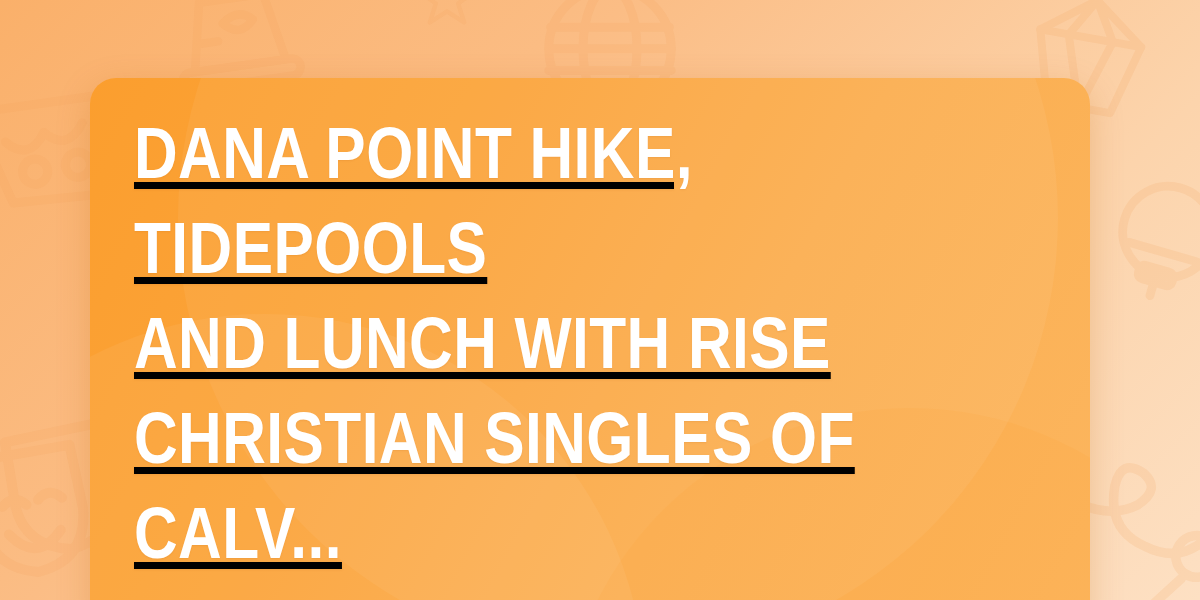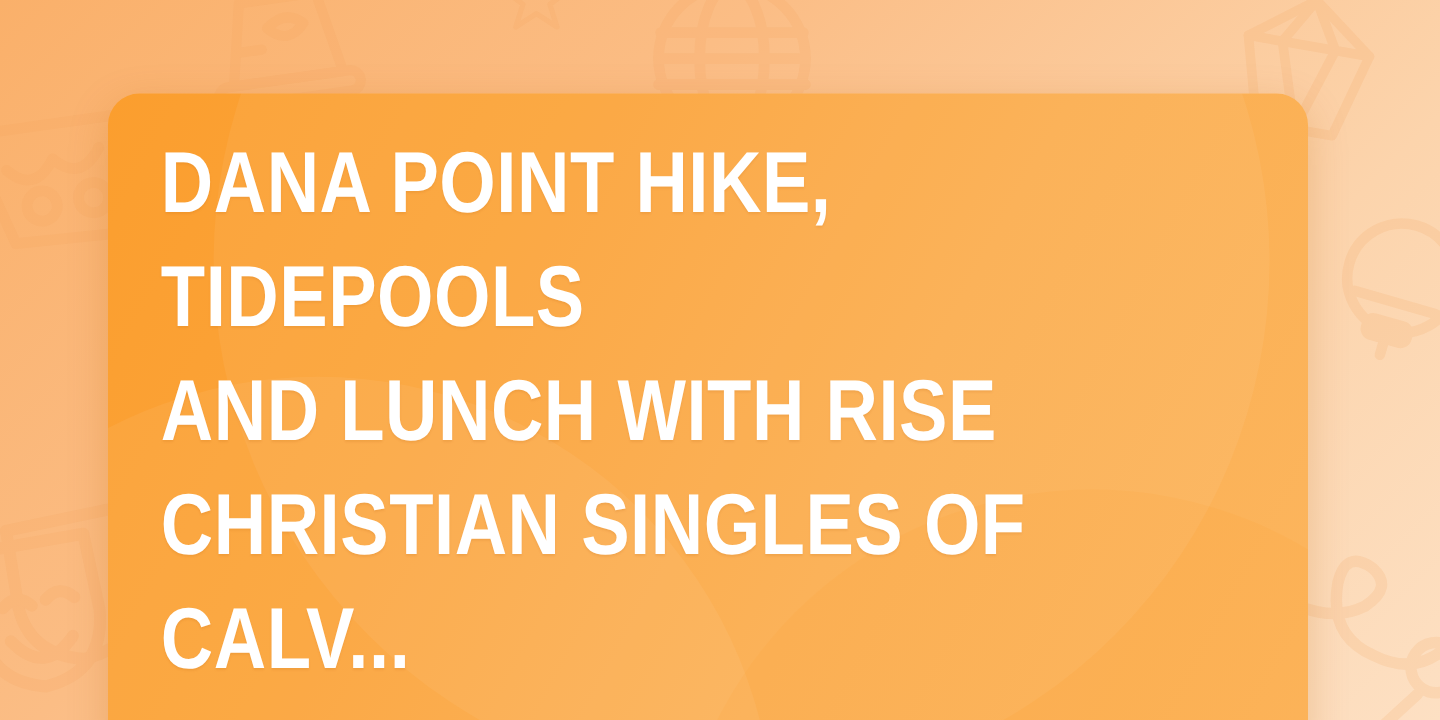--- a/index.html
+++ b/index.html
@@ -83,20 +83,21 @@
     height: 700px;
     border-radius: 50%;
     background: rgba(255, 160, 40, 0.10);
   }
 
   
   .card-content {
     position: relative;
     padding: 28px 44px 0 44px;
     z-index: 3;
+    text-decoration: underline;
   }
 
   #event-title {
     margin: 0;
     color: #ffffff;
     font-family: "Liberation Sans Narrow", "Liberation Sans", sans-serif;
     font-weight: 700;
     font-size: 72px;
     line-height: 95px;
     letter-spacing: 0.5px;

